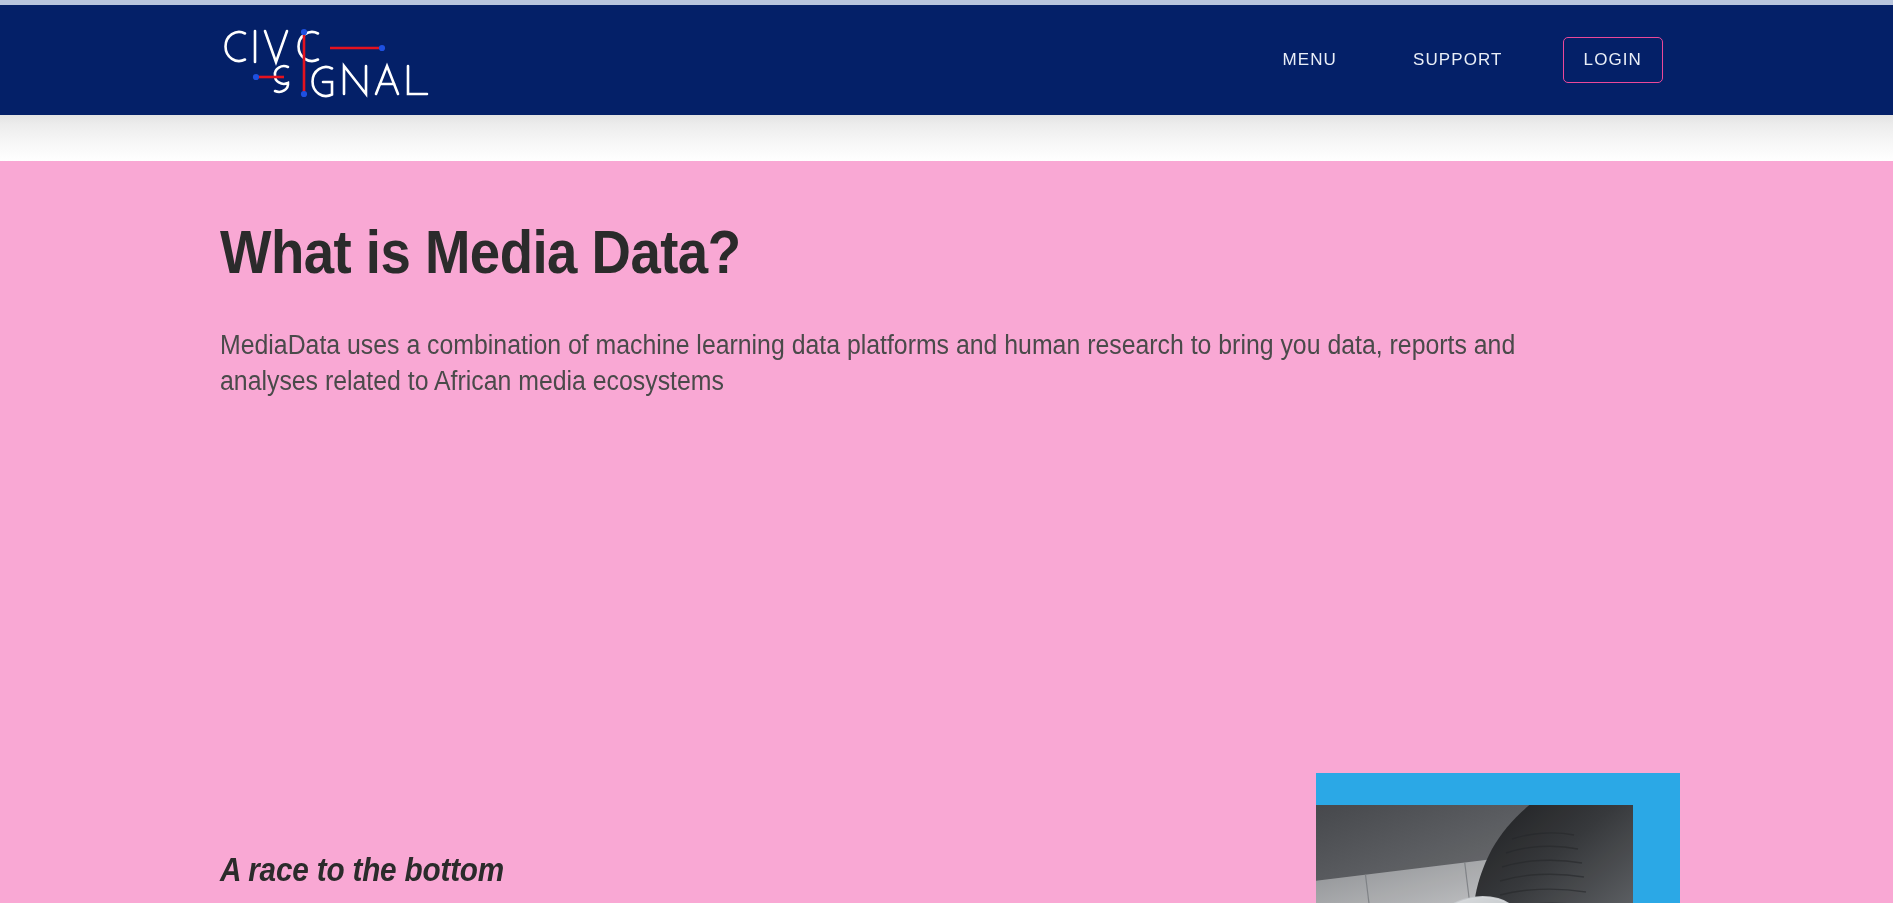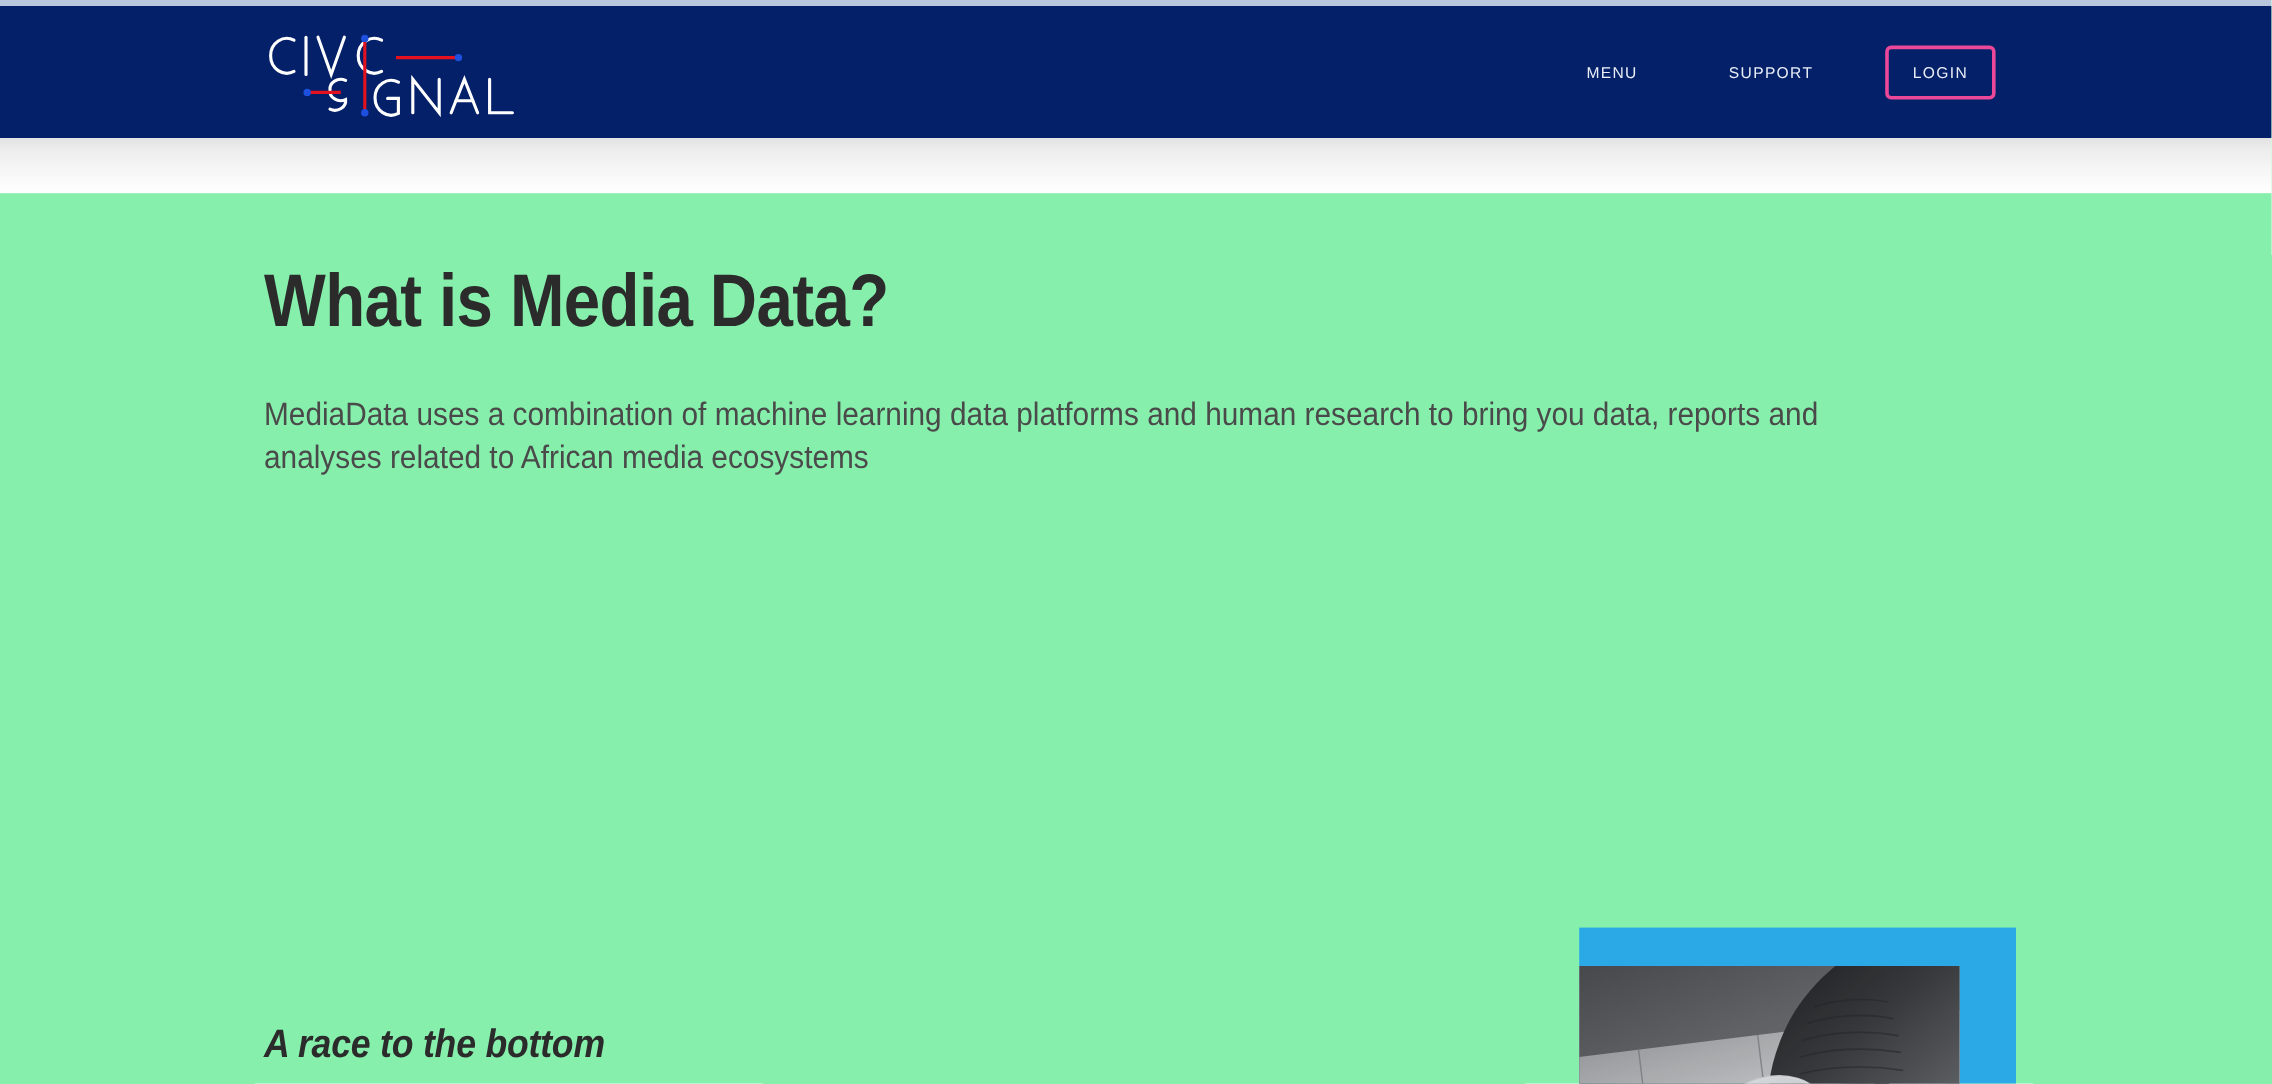--- a/index.html
+++ b/index.html
@@ -52,49 +52,49 @@
   .logo svg { display: block; }
 
   
   .main-nav {
     display: flex;
     align-items: center;
     gap: 0px;
   }
   .nav-link {
     color: #e9eef7;
-    font-size: 13px;
+    font-size: 17px;
     letter-spacing: 1.1px;
     text-decoration: none;
     font-weight: 400;
     padding: 10px 18px;
     white-space: nowrap;
     font-family: "Liberation Sans", sans-serif;
   }
   .nav-link.menu { margin-right: 40px; }
   .nav-link.support { margin-right: 42px; }
   .nav-link.login {
-    border: 3px solid #ec4899;
+    border: 1px solid #ec4899;
     border-radius: 5px;
     padding: 12px 20px;
   }
 
   
   .header-shadow {
     height: 46px;
     width: 100%;
     background: linear-gradient(to bottom, #e3e3e3 0%, #ededed 22%, #f6f6f6 58%, #ffffff 100%);
   }
 
   
   .page {
     position: relative;
     width: 100%;
     height: 742px;
-    background: #86efac;
+    background: #f9a8d4;
   }
 
   .content-wrap {
     padding: 0 220px;
     position: relative;
   }
 
   .page-title {
     font-family: "Liberation Sans Narrow", "Liberation Sans", sans-serif;
     font-size: 62px;

